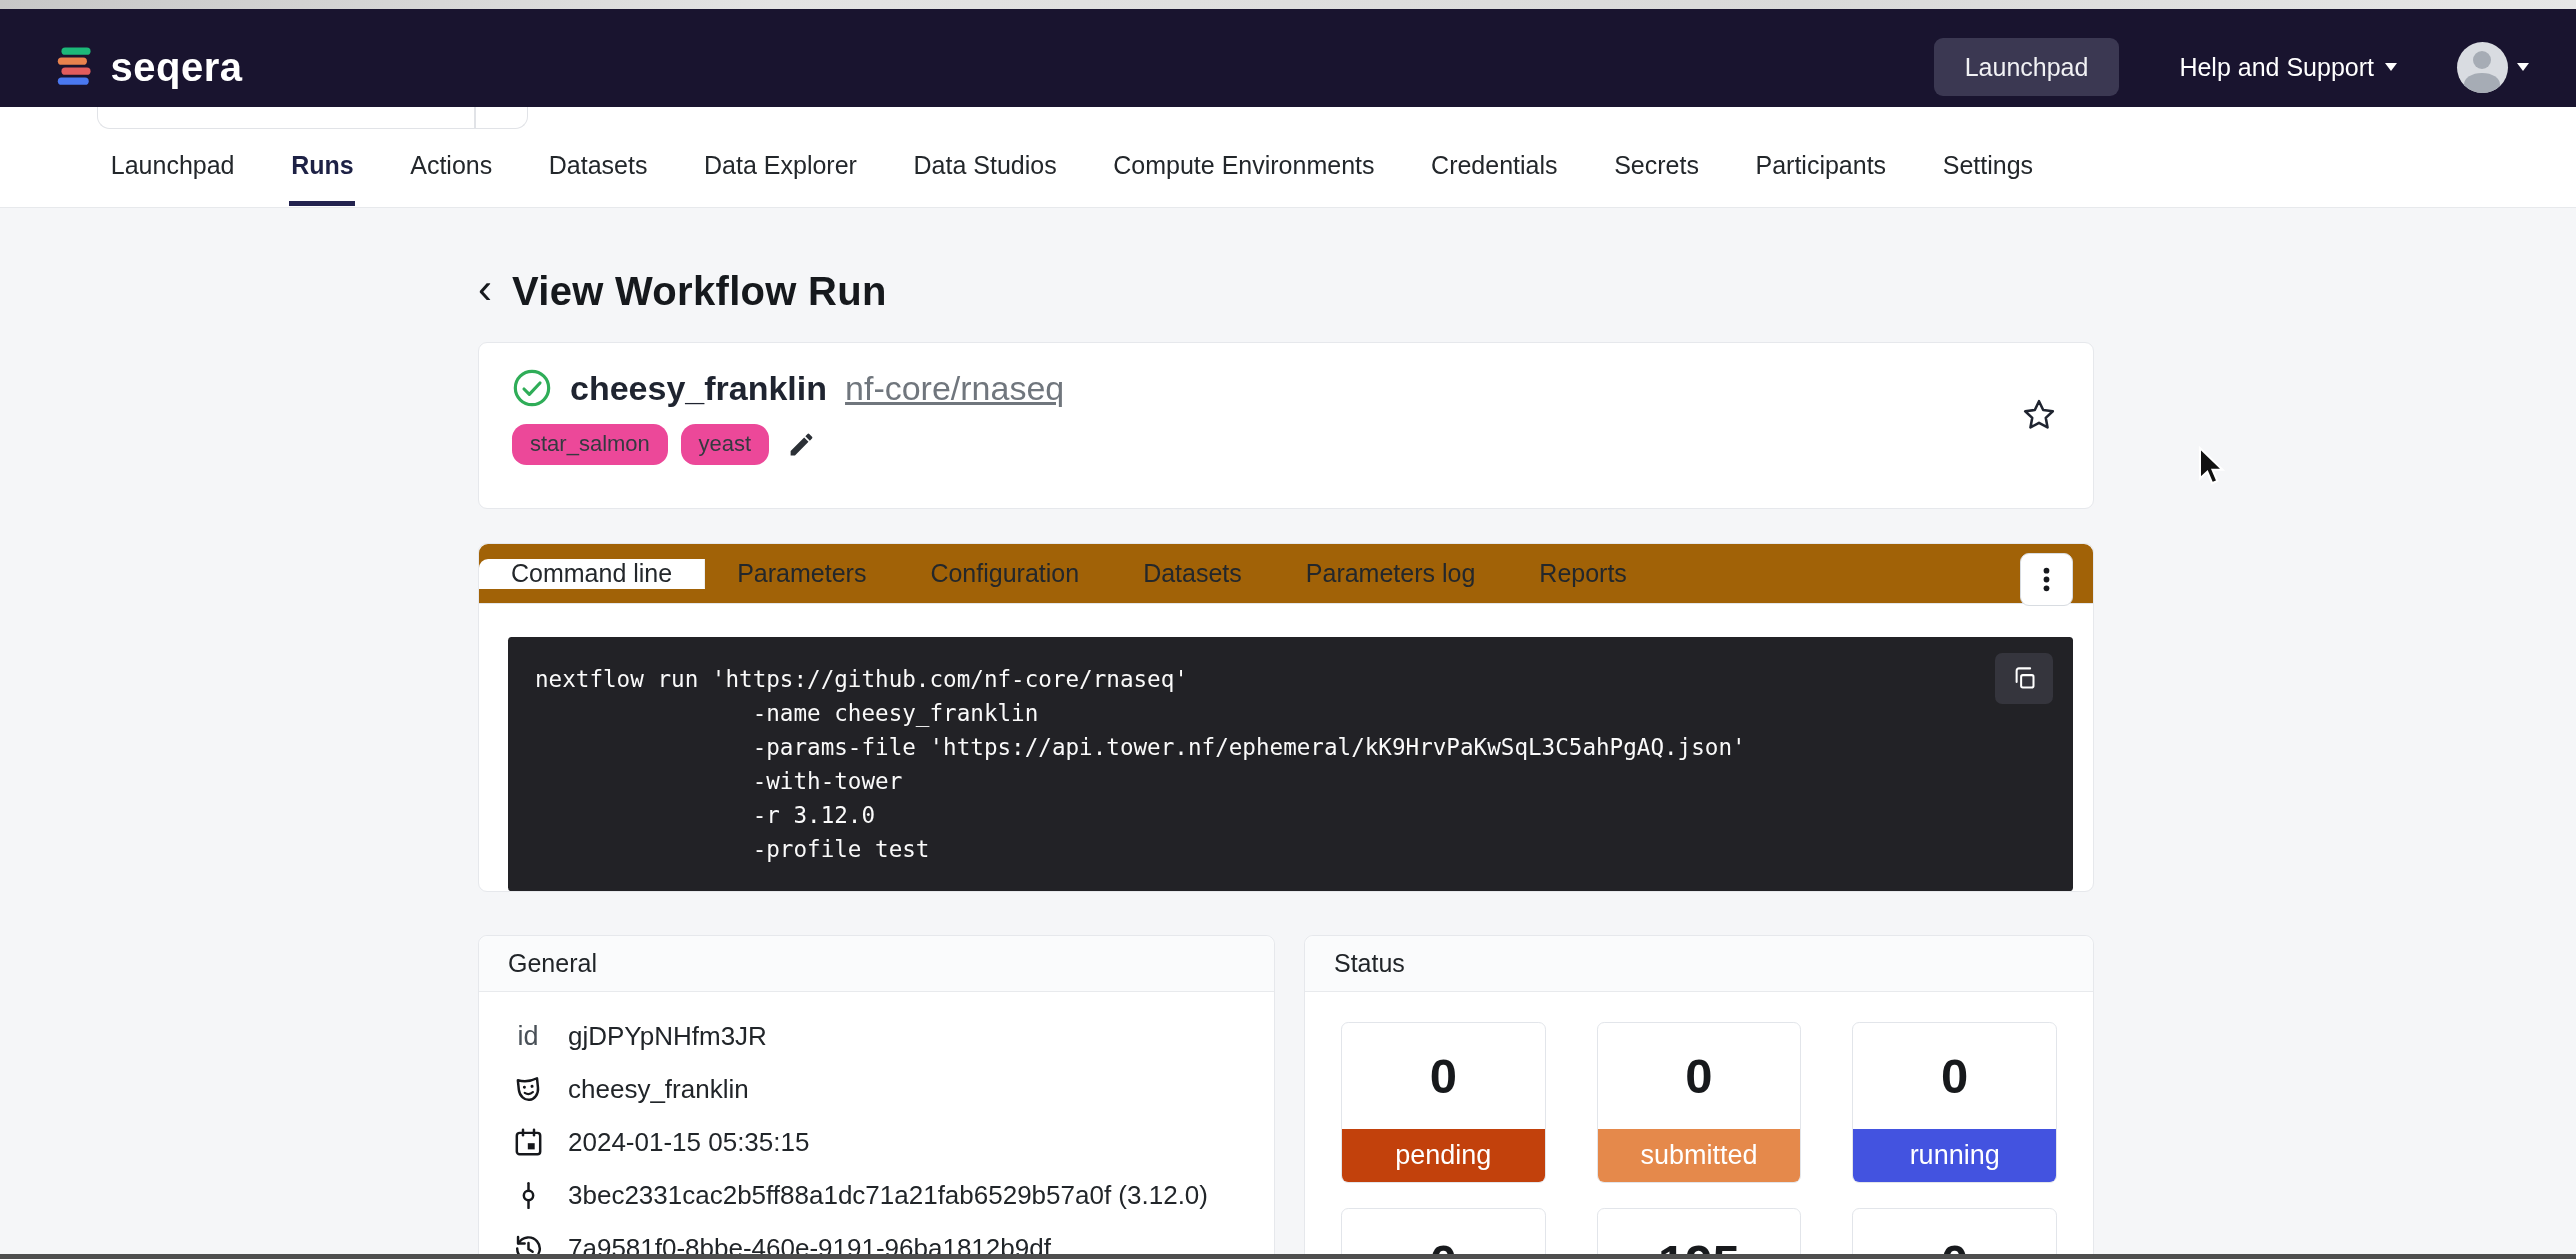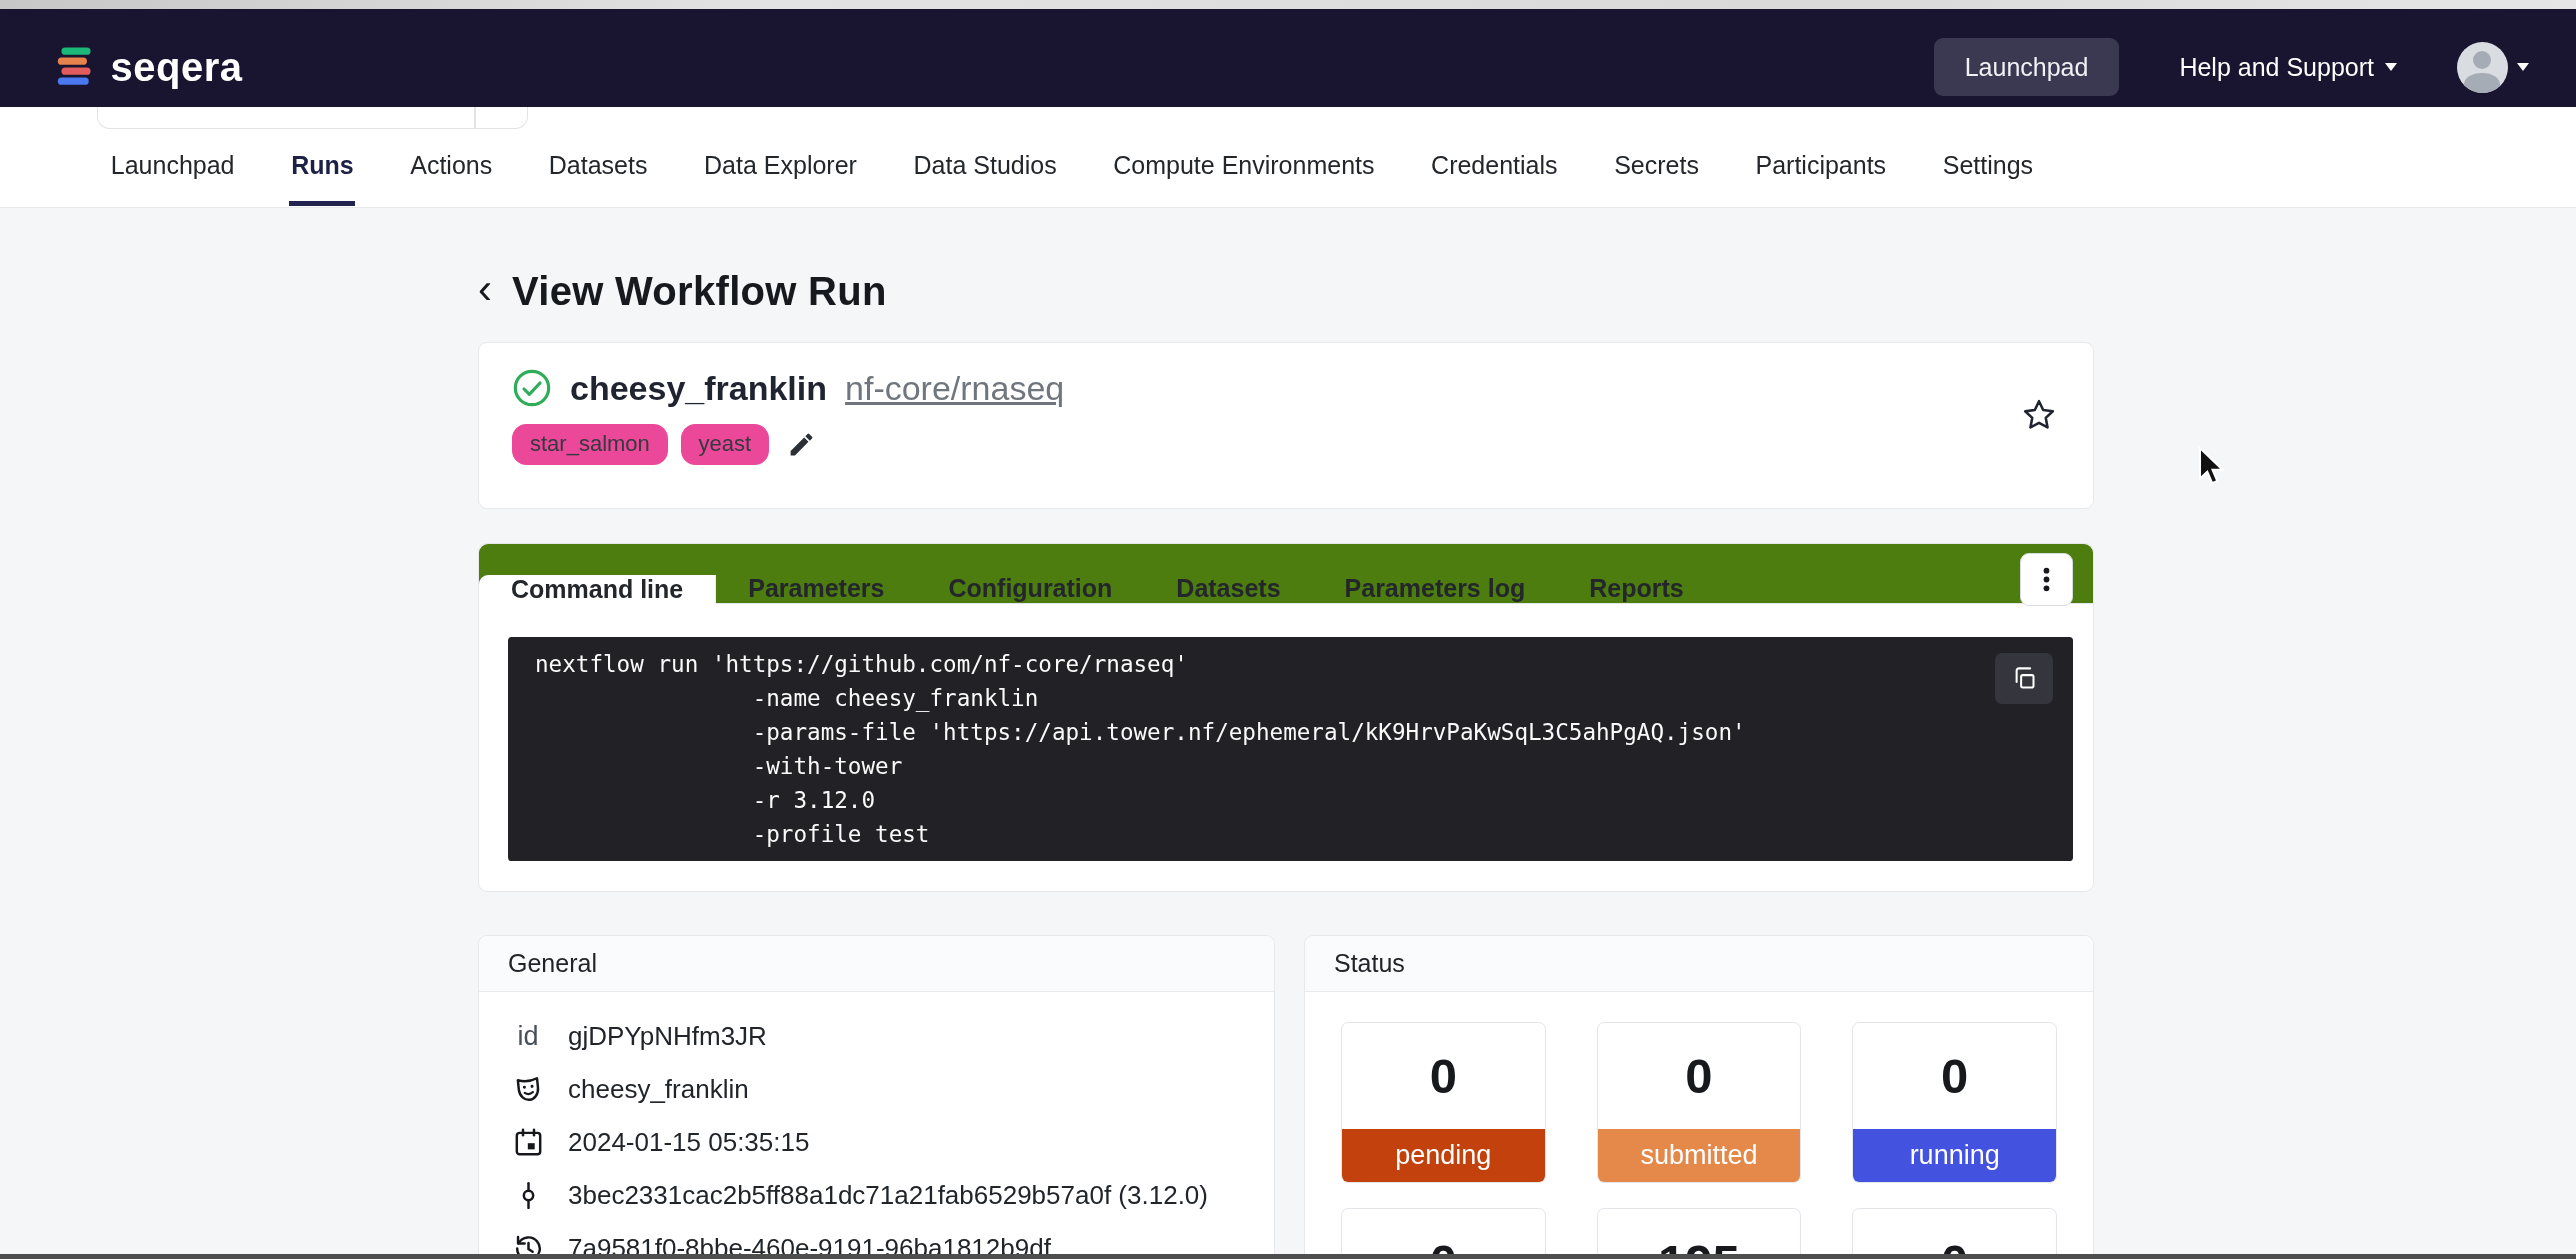--- a/index.html
+++ b/index.html
@@ -51,29 +51,29 @@
   .run-row1 { display:flex; align-items:center; gap:18px; }
   .run-name { font-size:34px; font-weight:700; color:#1f2430; }
   .run-pipeline { font-size:34px; color:#70767d; text-decoration:underline; cursor:pointer; }
   .run-row2 { display:flex; align-items:center; gap:12.7px; margin-top:16.3px; }
   .pill { background:#ec4899; color:#343a40; font-size:22px; border-radius:14.5px; padding:7.2px 18px; }
   .edit-btn { background:none; border:none; cursor:pointer; padding:3.6px 5.4px; }
   .star-btn { position:absolute; right:36px; top:54px; background:none; border:none; cursor:pointer; }
 
   
   .detail-card { left:478px; top:543px; width:1616px; height:349px; }
-  .dtab-strip { height:60px; background:#4d7c0f; border-bottom:1.8px solid #e3e6ea;
-    border-radius:9px 9px 0 0; display:flex; align-items:flex-end; position:relative;font-weight:bold; }
+  .dtab-strip { height:60px; background:#a16207; border-bottom:1.8px solid #e3e6ea;
+    border-radius:9px 9px 0 0; display:flex; align-items:center; position:relative; }
   .dtab { display:flex; align-items:center; padding:0 32px; font-size:25px; color:#23272b; cursor:pointer; }
   .dtab.active { background:#fff; border-right:1.8px solid #eceef1; border-radius:9px 0 0 0;
     margin-bottom:-1.8px; border-bottom:1.8px solid #fff; }
   .kebab-btn { position:absolute; right:20px; top:9px; width:53px; height:53px; background:#fff;
     border:1.8px solid #d8dce1; border-radius:9px; cursor:pointer; display:flex; align-items:center; justify-content:center; }
   .code-block { position:relative; margin:33px 20px 0 29px; background:#222226; border-radius:3.6px;
-    padding:10px 27px; }
+    padding:25px 27px; }
   .code-block pre { font-family:"DejaVu Sans Mono", monospace; font-size:22.6px; line-height:34px;
     color:#fafafa; white-space:pre; }
   .code-line { display:block; }
   .copy-btn { position:absolute; top:16.3px; right:20px; width:58px; height:51px; background:#35353d;
     border:none; border-radius:7.2px; cursor:pointer; display:flex; align-items:center; justify-content:center; }
 
   
   .general-card { left:478px; top:935px; width:797px; height:417px; border-radius:9px 9px 0 0; }
   .status-card { left:1304px; top:935px; width:790px; height:417px; border-radius:9px 9px 0 0; }
   .card-header { height:56px; background:#fafbfc; border-bottom:1.8px solid #e8eaed;

